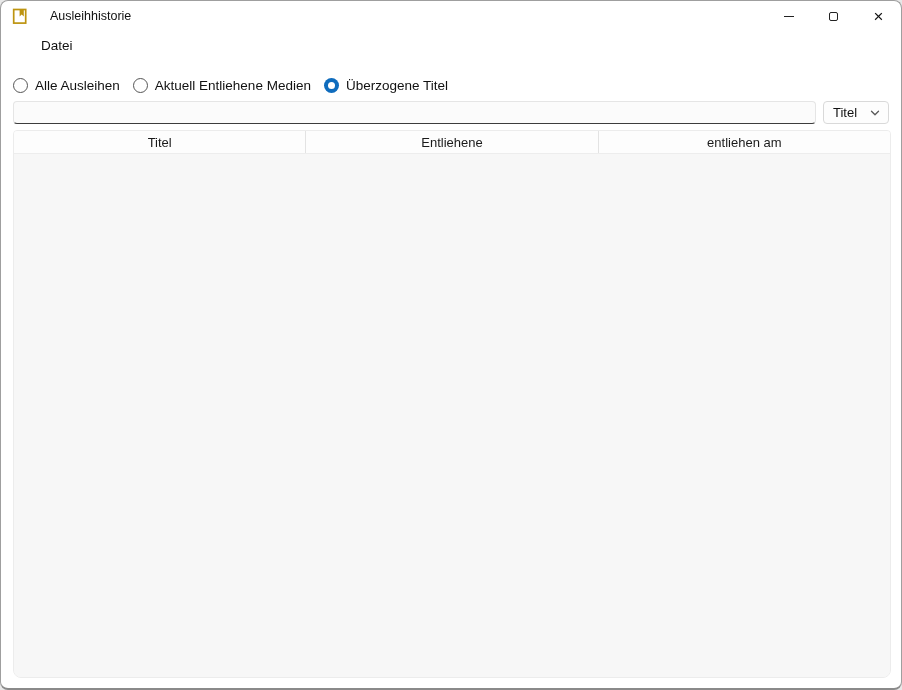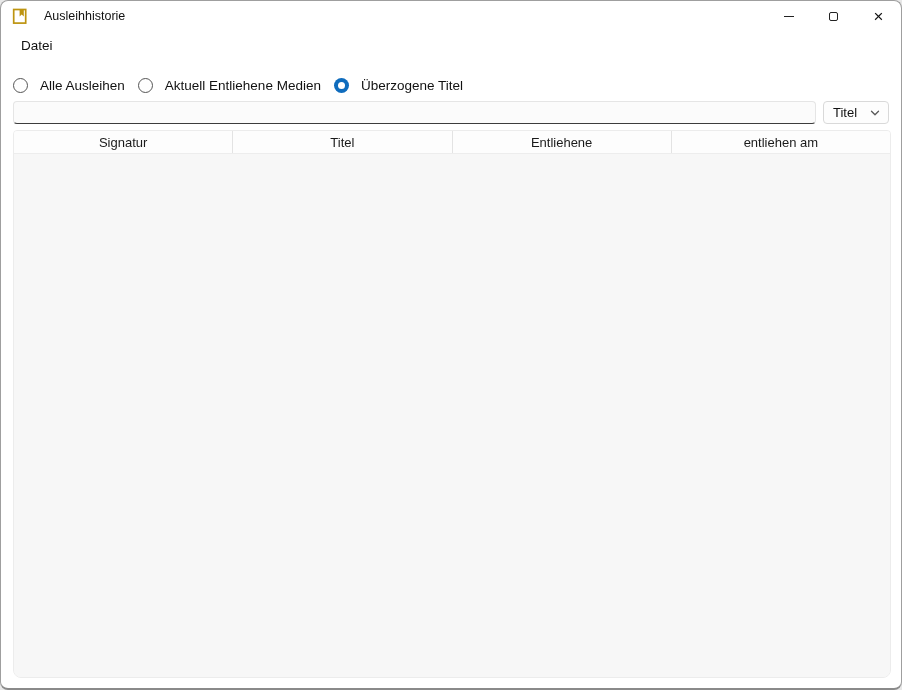--- a/index.html
+++ b/index.html
@@ -11,32 +11,32 @@
     border:1px solid #9f9f9f;
     border-bottom:2px solid #8a8a8a;
     border-radius:8px;
     overflow:hidden;
     position:relative;
     color:#1a1a1a;
   }
   
   .titlebar { height:30px; display:flex; align-items:center; padding-left:11px; }
   .app-icon { width:16px; height:17px; display:flex; align-items:center; }
-  .title-text { margin-left:16px; font-size:12.5px; color:#111; }
+  .title-text { margin-left:22px; font-size:12.5px; color:#111; }
   .win-controls { margin-left:auto; display:flex; height:30px; }
   .win-btn { width:45px; height:30px; display:flex; align-items:center; justify-content:center; cursor:default; background:transparent; border:none; }
   .glyph-min { width:10px; height:1px; background:#222; display:block; }
   .glyph-max { width:9px; height:9px; border:1.2px solid #222; border-radius:2px; display:block; }
   .glyph-close { font-size:17px; line-height:1; color:#111; font-weight:400; }
   
-  .menubar { height:28px; display:flex; align-items:center; padding-left:18px; }
+  .menubar { height:28px; display:flex; align-items:center; padding-left:18px;margin-left:20px; }
   .menu-item { font-size:13.5px; color:#111; padding:3px 2px; }
   
   .filter-row { margin:14px 0 0 12px; height:24px; display:flex; align-items:center; gap:13px; }
-  .radio-item { display:flex; align-items:center; gap:12px; cursor:default; }
+  .radio-item { display:flex; align-items:center; gap:7px; cursor:default; }
   .radio-circle {
     width:15px; height:15px; border-radius:50%;
     border:1px solid #555; background:#fefefe;
     display:flex; align-items:center; justify-content:center; flex:0 0 auto;
   }
   .radio-circle.checked { border:none; background:var(--accent); }
   .radio-dot { width:6px; height:6px; border-radius:50%; background:transparent; }
   .radio-circle.checked .radio-dot { background:#ffffff; width:7px; height:7px; }
   .radio-label { font-size:13.5px; color:#111; white-space:nowrap; }
   
@@ -138,21 +138,20 @@
       <span class="chev">
         <svg width="12" height="12" viewBox="0 0 12 12">
           <path d="M2.5 4.2 L6 7.8 L9.5 4.2" fill="none" stroke="#5a5a5a" stroke-width="1.3" stroke-linecap="round" stroke-linejoin="round"></path>
         </svg>
       </span>
     </div>
   </div>
 
   <div class="table-panel">
     <div class="thead">
-        <div class="th">Signatur</div>
         <div class="th">Titel</div>
         <div class="th">Entliehene</div>
         <div class="th">entliehen am</div>
       </div>
     <div class="tbody"></div>
   </div>
 
 </div>
 
 </body></html>

